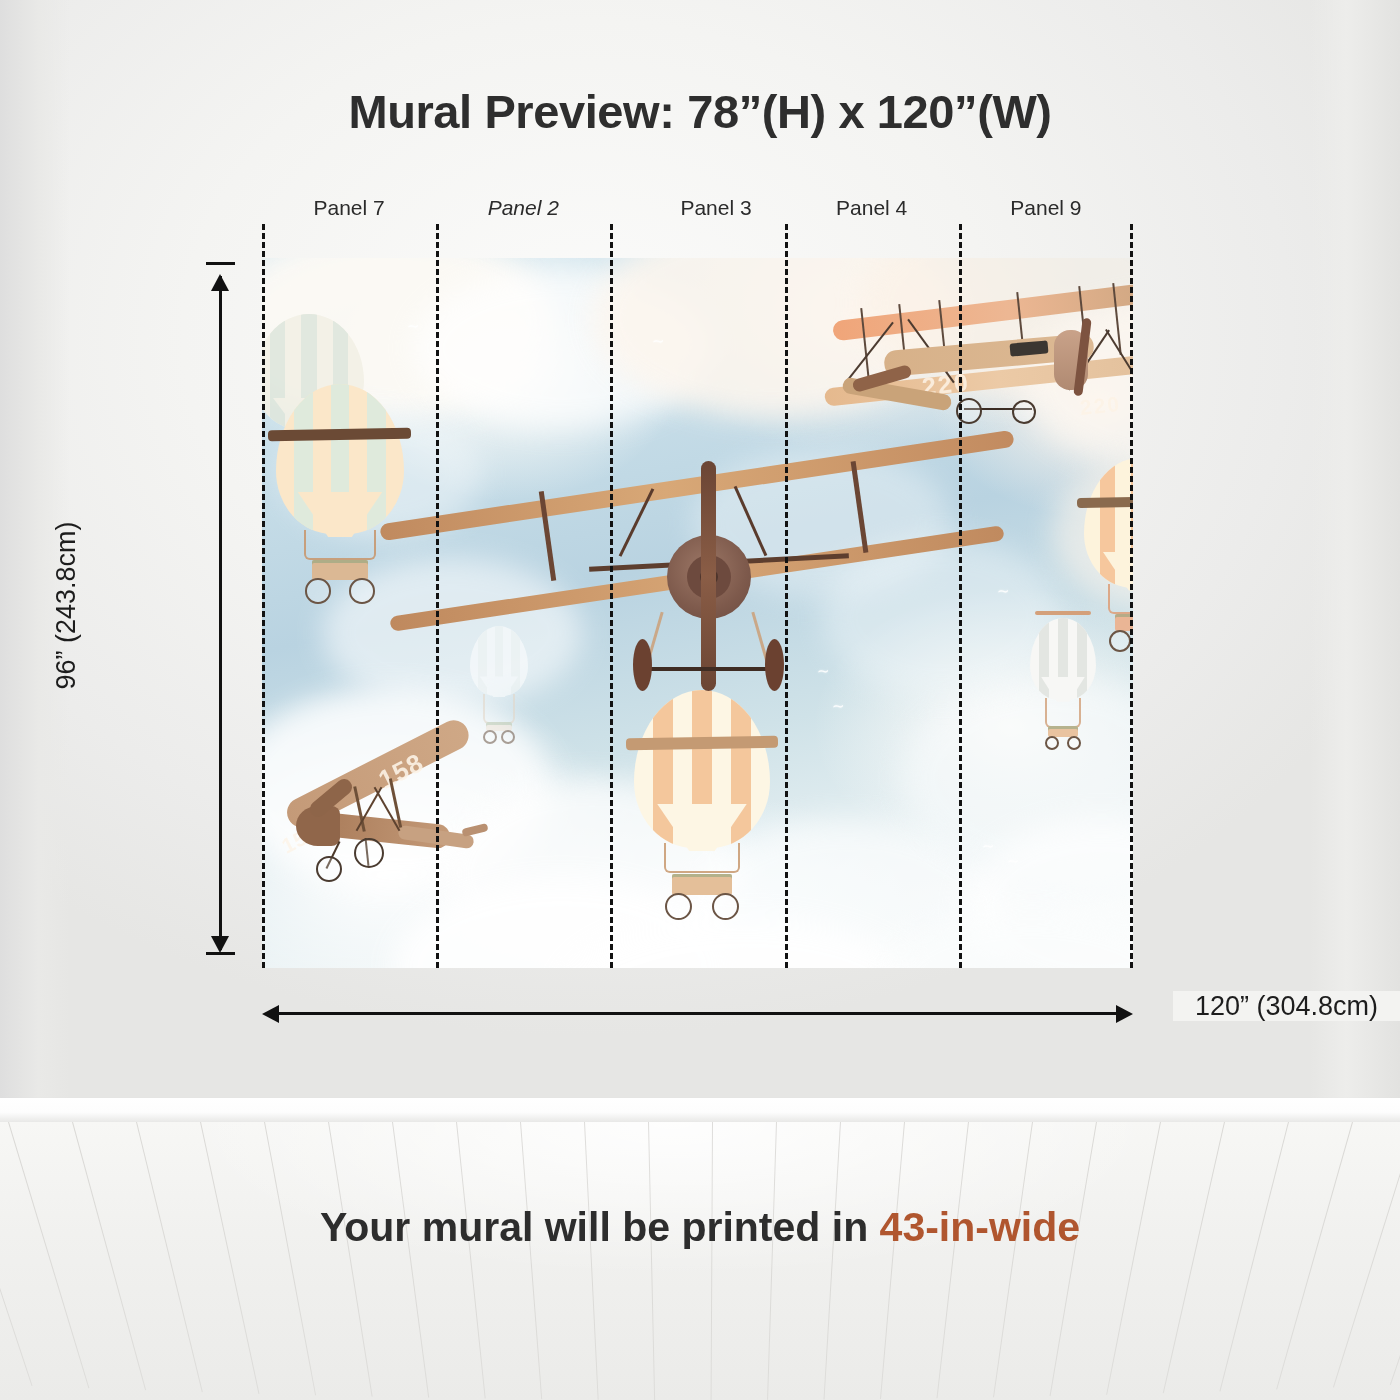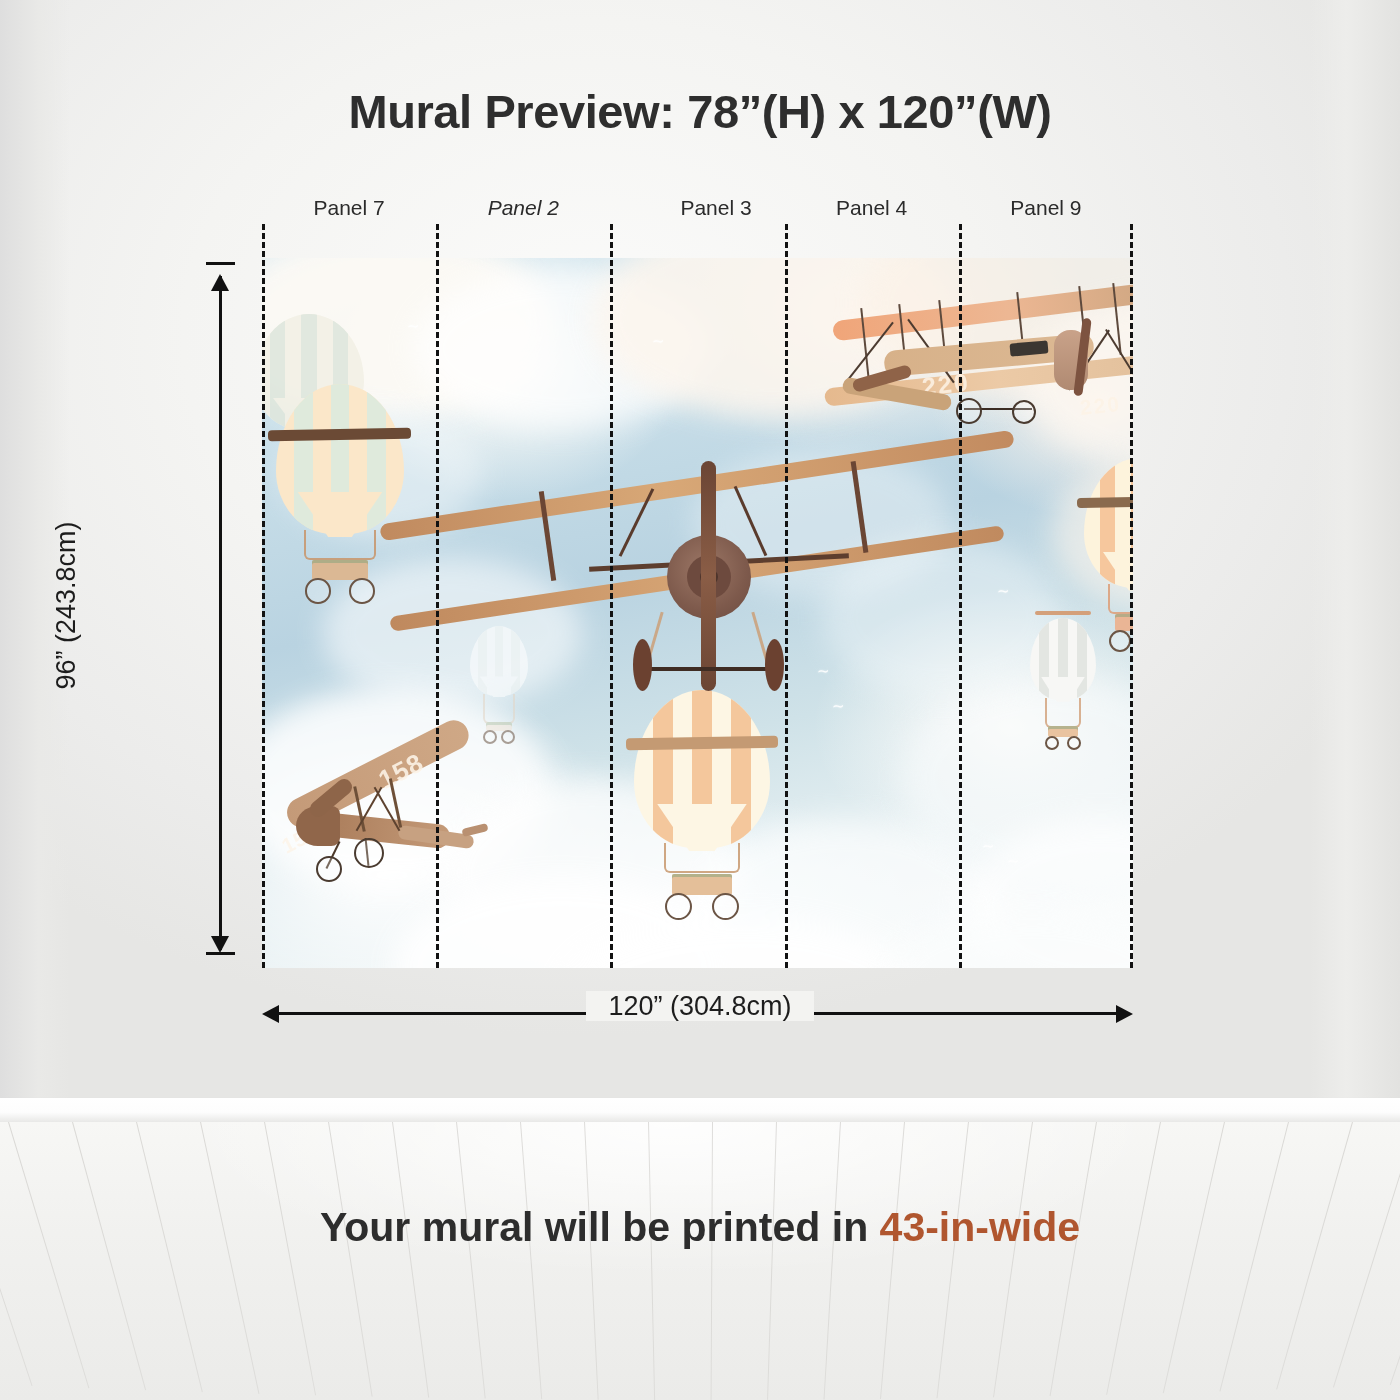--- a/index.html
+++ b/index.html
@@ -103,21 +103,21 @@
   .hline { position:absolute; left:278px; top:1012px; width:840px; height:3px; background:#111; }
   .harrow-l {
     position:absolute; left:262px; top:1005px; width:0;height:0;
     border-top:9px solid transparent; border-bottom:9px solid transparent; border-right:17px solid #111;
   }
   .harrow-r {
     position:absolute; left:1116px; top:1005px; width:0;height:0;
     border-top:9px solid transparent; border-bottom:9px solid transparent; border-left:17px solid #111;
   }
   .hlabel {
-    position:absolute; left:0; top:991px; width:1400px; text-align:center;
+    position:absolute; left:0; top:991px; width:1400px; text-align:right;
     font-size:27px; color:#1d1d1d;
   }
   .hlabel span { background:#f3f3f1; padding:0 22px; }
 
   
   .caption {
     position:absolute; left:0; top:1198px; width:1400px; text-align:center;
     font-size:41px; font-weight:bold; color:#2d2d2d; line-height:1.42;
   }
   .accent { color:#b0562f; }

